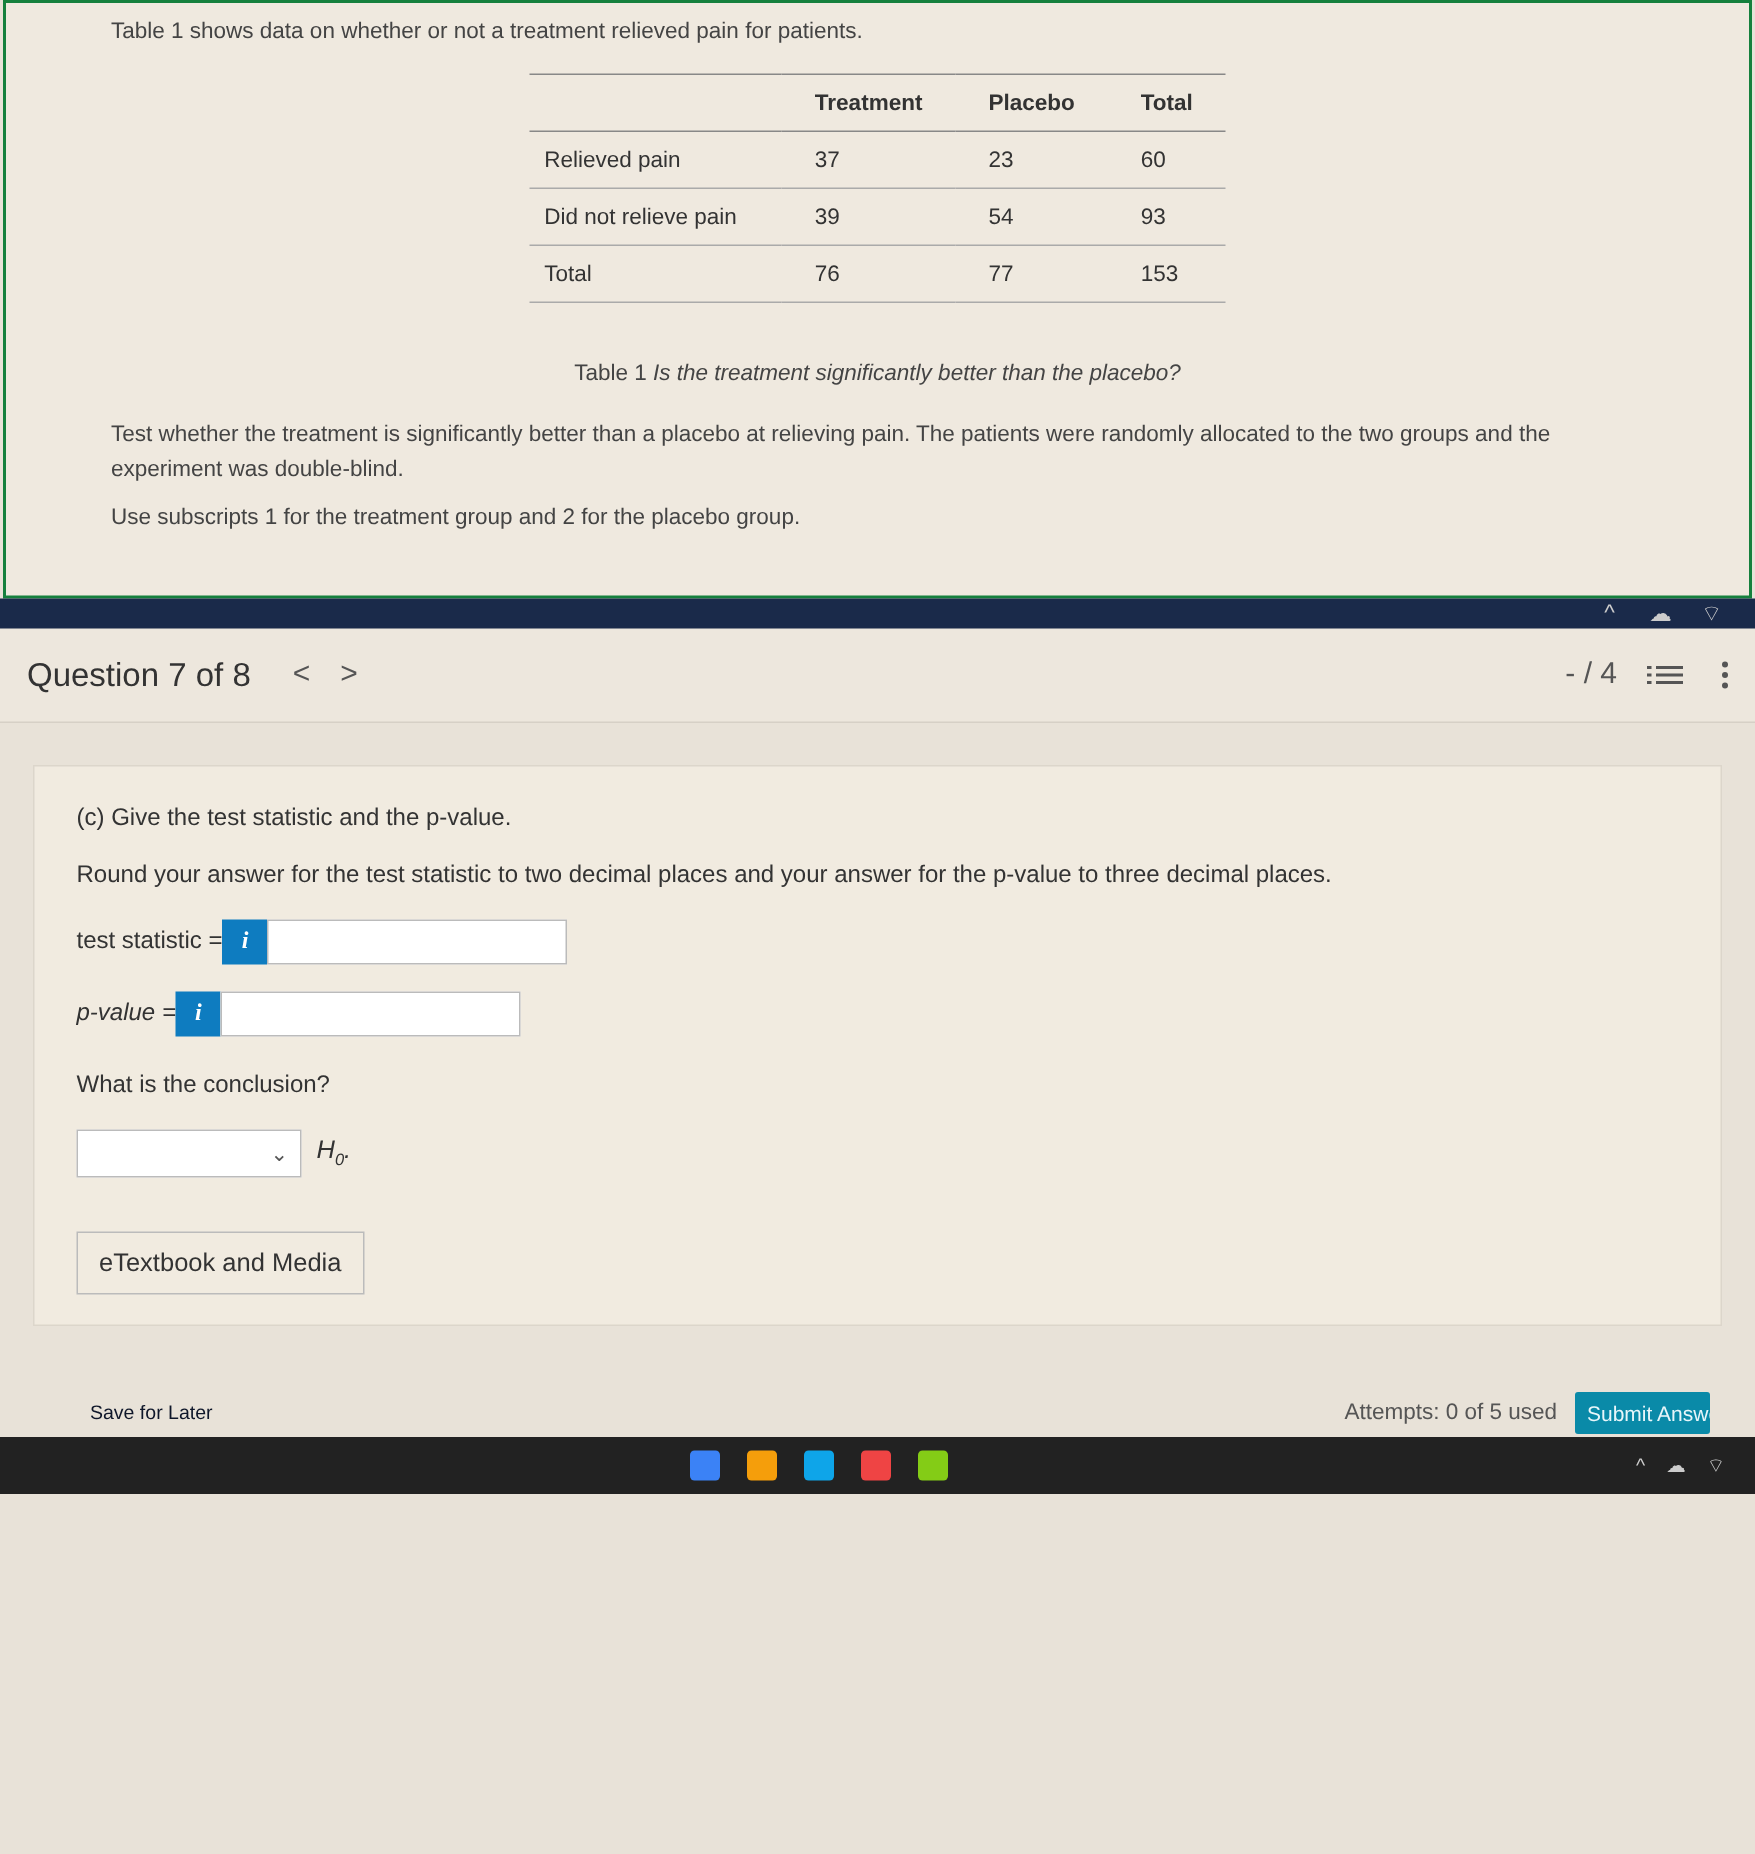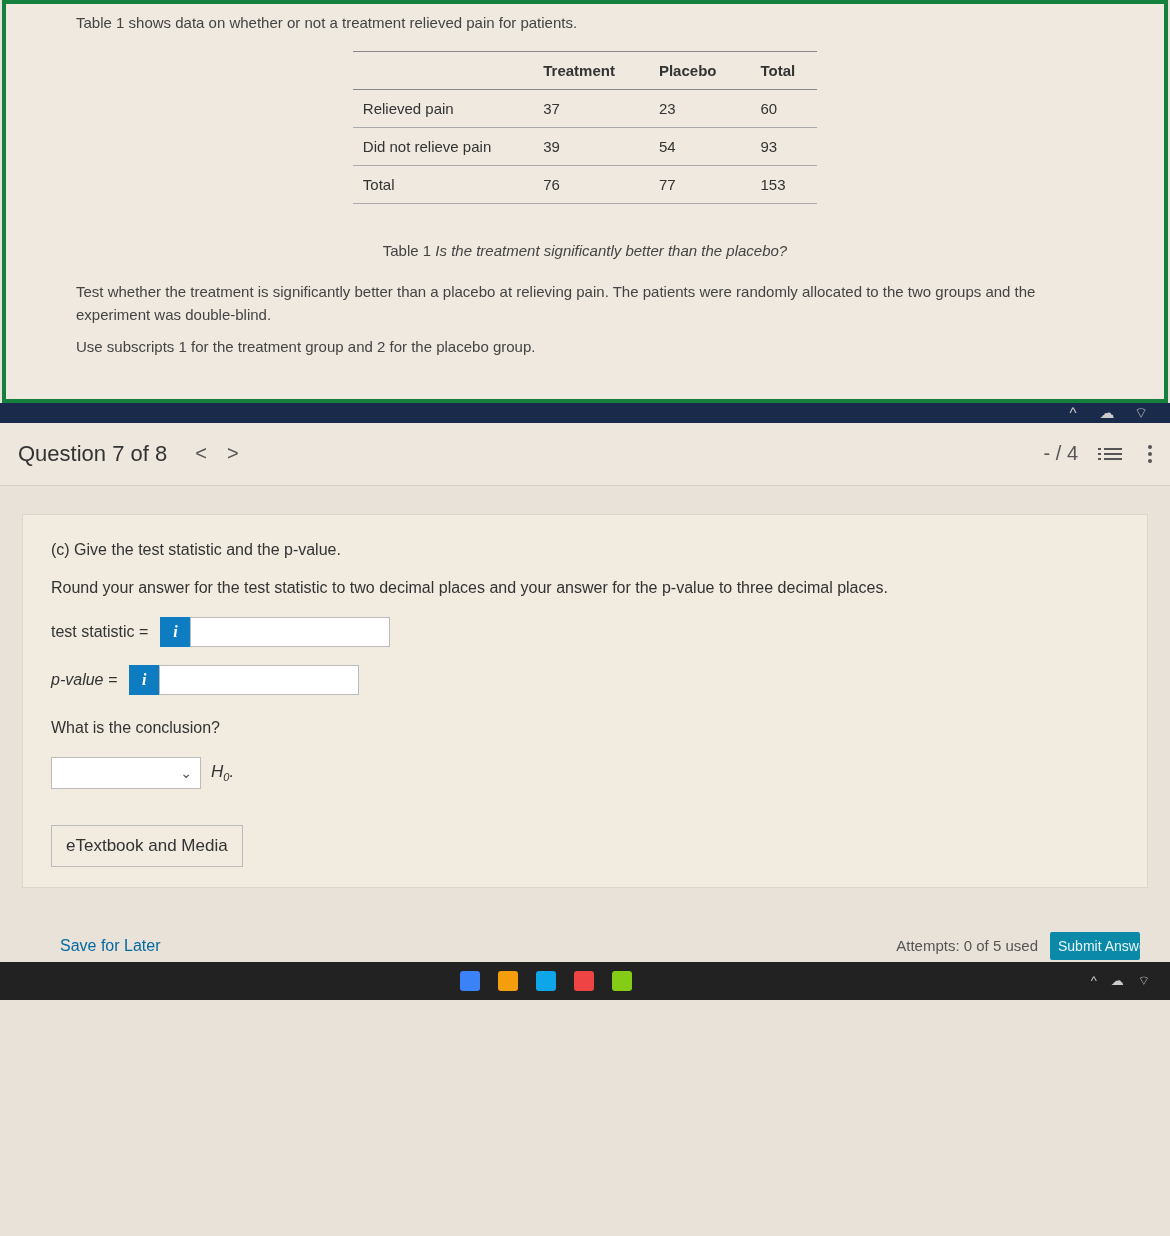--- a/index.html
+++ b/index.html
@@ -5,21 +5,21 @@
   * { box-sizing: border-box; margin: 0; padding: 0; }
   body {
     font-family: "Segoe UI", Arial, sans-serif;
     background: #e8e2d8;
     width: 1170px;
     color: #333;
   }
   .top-section {
     background: #efe9df;
     padding: 10px 70px 30px 70px;
-    border: 4px solid #15803d;
+    border: 2px solid #15803d;
     margin: 0 2px;
   }
   .intro { font-size: 15px; color: #444; margin-bottom: 20px; }
   .data-table { margin: 0 auto; border-collapse: collapse; font-size: 15px; color: #333; }
   .data-table th, .data-table td { padding: 10px 22px; text-align: left; }
   .data-table thead tr { border-top: 1px solid #888; border-bottom: 1px solid #888; }
   .data-table tbody tr { border-bottom: 1px solid #aaa; }
   .data-table th:first-child, .data-table td:first-child { text-align: left; padding-left: 10px; padding-right: 30px; }
   .caption { text-align: center; margin: 38px 0 22px 0; font-size: 15px; color: #444; }
   .caption .lead { font-weight: normal; }
@@ -59,21 +59,21 @@
   .panel {
     background: #f1ebe0;
     margin: 28px 22px 10px 22px;
     padding: 26px 28px 20px 28px;
     border: 1px solid #dcd6cb;
     font-size: 16px;
     color: #333;
   }
   .panel p { margin-bottom: 20px; }
   .input-row { display:flex; align-items:center; margin: 18px 0; font-size:16px; }
-  .input-row .lbl { margin-right: 12px; }
+  .input-row .lbl { margin-right: 0; }
   .info-btn {
     width: 30px; height: 30px; background:#0e7cc0; color:#fff;
     display:inline-flex; align-items:center; justify-content:center;
     font-weight:bold; font-family: Georgia, serif; font-style:italic;
     font-size: 16px; margin-right: 0;
   }
   .text-field {
     height: 30px; width: 200px; border:1px solid #bbb; background:#fff;
     padding: 0 6px; font-size:15px;
   }
@@ -87,21 +87,21 @@
   .sub { font-size: 11px; vertical-align: sub; }
   .etext {
     display:inline-block; border:1px solid #bbb; background:#f1ebe0;
     padding: 10px 14px; font-size:17px; color:#333; margin-top: 18px;
   }
   .footer-row {
     display:flex; align-items:center; justify-content:flex-end;
     padding: 4px 30px 0 30px; font-size:15px; color:#555; gap: 12px;
     margin-top: 40px;
   }
-  .save-later { margin-right:auto; color:#0369a1; font-size:16px; padding-left: 30px; }
+  .save-later { margin-right:auto; color:#0f172a; font-size:13px; padding-left: 30px; }
   .submit-btn {
     background:#0a8aa8; color:#e8f6fa; padding: 6px 8px; font-size:14px;
     border-radius:2px; overflow:hidden; white-space:nowrap; width:90px;
   }
   .taskbar {
     height: 38px; background: #222; margin-top: 2px;
     display:flex; align-items:center; gap:18px; padding: 0 20px;
     justify-content:center;
   }
   .taskbar .sp { flex:1; }

